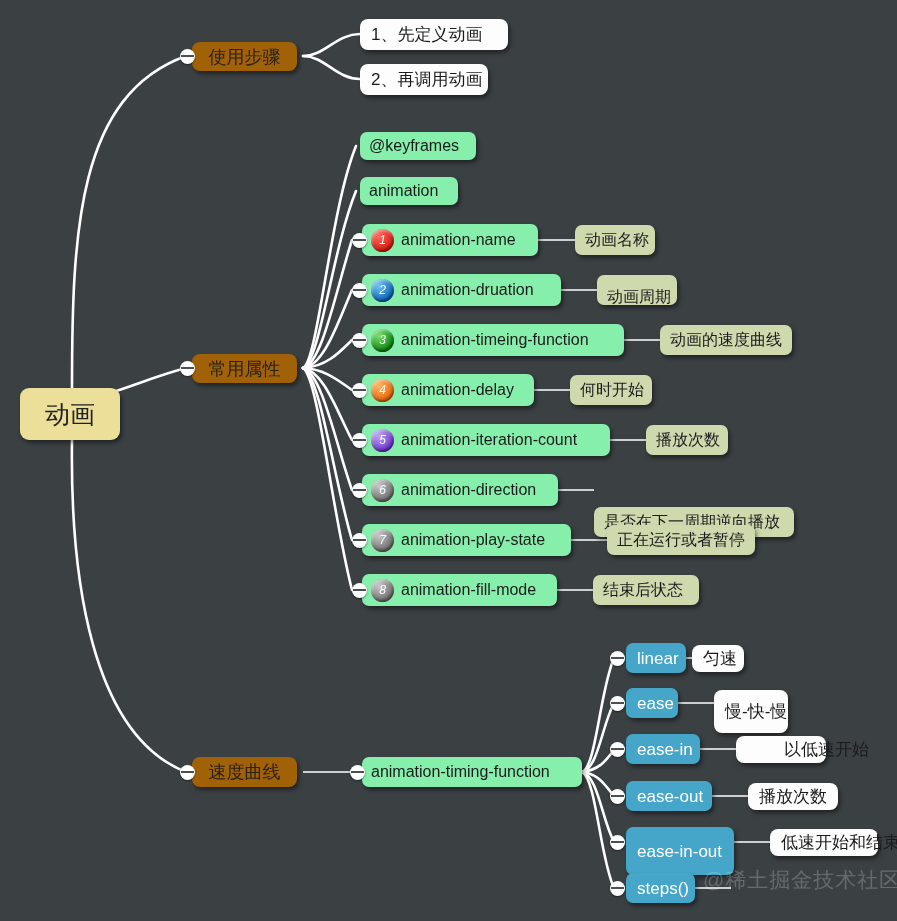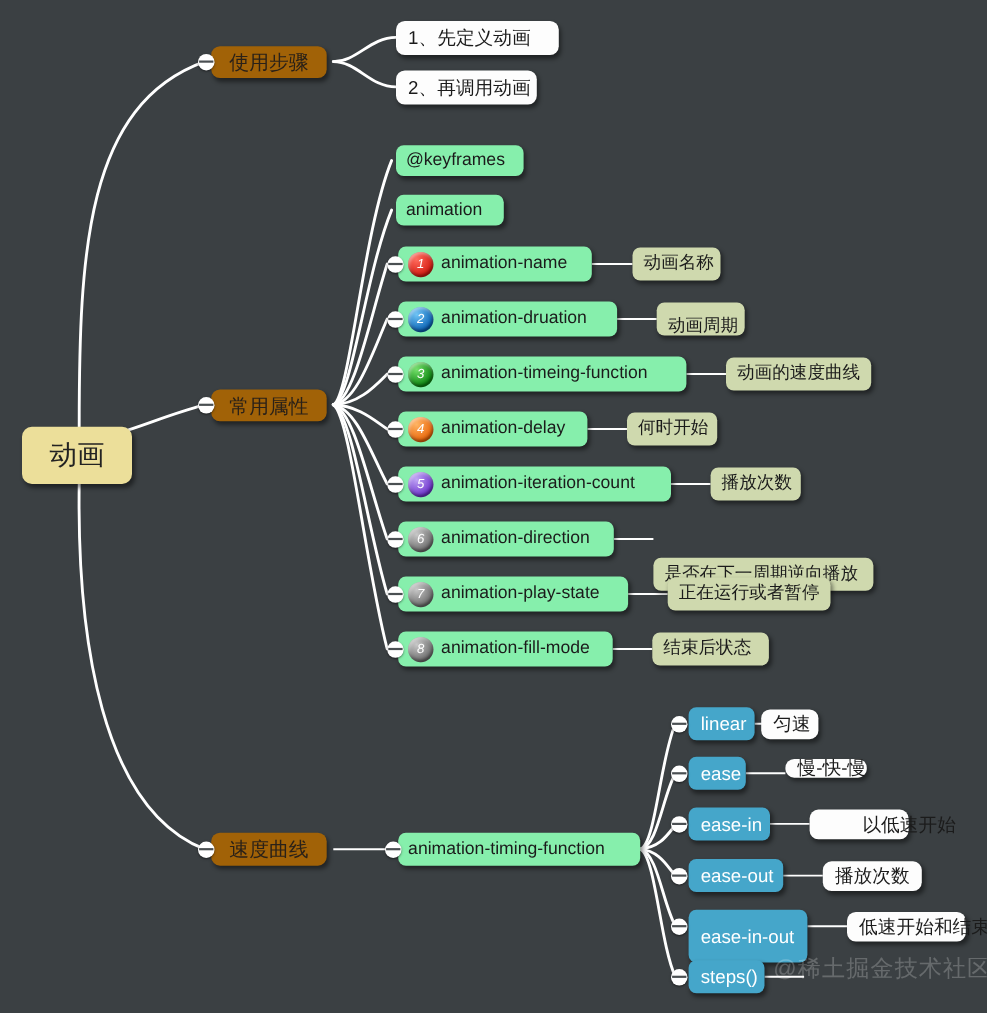--- a/index.html
+++ b/index.html
@@ -264,21 +264,21 @@
     <span class="txt">linear</span>
   </div>
   <div class="node n-white" style="left:692px;top:645px;width:52px;height:27px;">
     <span class="txt">匀速</span>
   </div>
 
   <div class="conn" style="left:610px;top:696px;"></div>
   <div class="node n-blue" style="left:626px;top:688px;width:52px;height:30px;">
     <span class="txt">ease</span>
   </div>
-  <div class="node n-white" style="left:714px;top:690px;width:74px;height:17px;">
+  <div class="node n-white" style="left:714px;top:690px;width:74px;height:43px;">
     <span class="txt">慢-快-慢</span>
   </div>
 
   <div class="conn" style="left:610px;top:742px;"></div>
   <div class="node n-blue" style="left:626px;top:734px;width:74px;height:30px;">
     <span class="txt">ease-in</span>
   </div>
   <div class="node n-white" style="left:736px;top:736px;width:90px;height:27px;padding-left:48px;">
     <span class="txt">以低速开始</span>
   </div>

